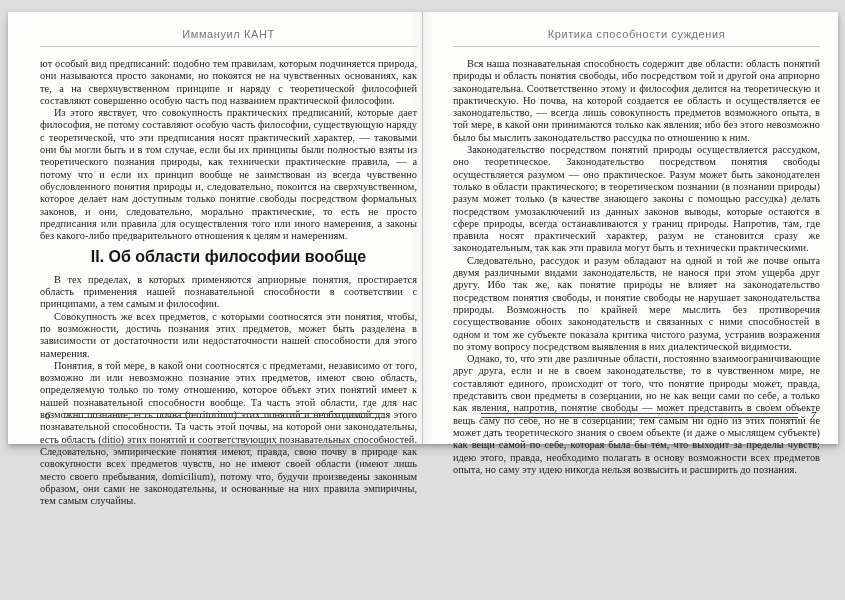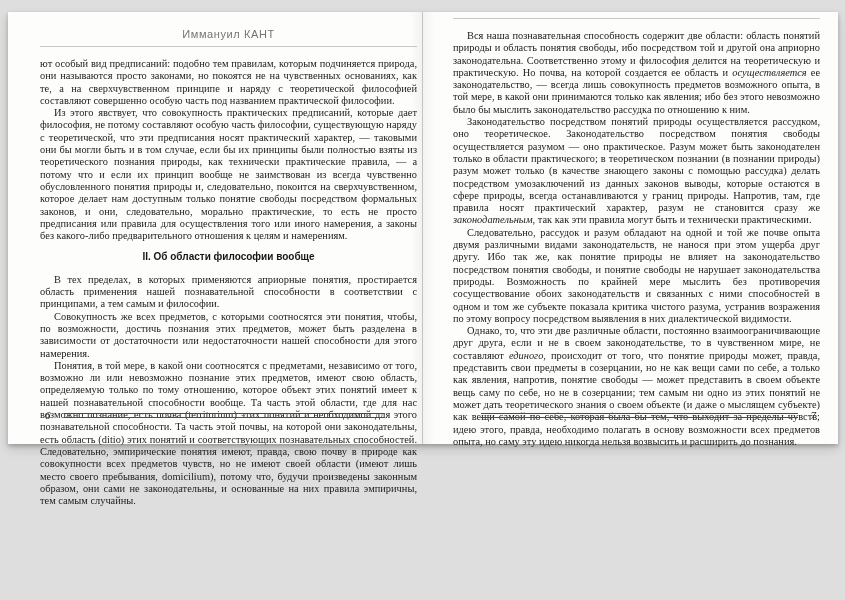--- a/index.html
+++ b/index.html
@@ -70,28 +70,27 @@
     text-align: justify;
     color: #1c1c1c;
   }
   .page-body p {
     margin: 0;
   }
   .page-body p.indent {
     text-indent: 14px;
   }
   .em {
-    font-style: italic;
   }
   .section-heading {
     margin: 9px 0 10px 0;
     text-align: center;
     font-family: "Liberation Sans", sans-serif;
     font-weight: bold;
-    font-size: 10px;
+    font-size: 16px;
     color: #161616;
   }
   .page-footer {
     position: absolute;
     bottom: 23px;
     display: flex;
     align-items: center;
     gap: 13px;
   }
   .footer-left  { left: 37px;  right: 38px; }
@@ -124,20 +123,21 @@
         <p class="indent"><span>Совокупность же всех предметов, с которыми соотносятся эти понятия, чтобы, по возможности, достичь познания этих предметов, может быть разделена в зависимости от достаточности или недостаточности нашей способности для этого намерения.</span></p>
         <p class="indent"><span>Понятия, в той мере, в какой они соотносятся с предметами, независимо от того, возможно ли или невозможно познание этих предметов, имеют свою область, определяемую только по тому отношению, которое объект этих понятий имеет к нашей познавательной способности вообще. Та часть этой области, где для нас возможно познание, есть почва (territorium) этих понятий и необходимой для этого познавательной способности. Та часть этой почвы, на которой они законодательны, есть область (ditio) этих понятий и соответствующих познавательных способностей. Следовательно, эмпирические понятия имеют, правда, свою почву в природе как совокупности всех предметов чувств, но не имеют своей области (имеют лишь место своего пребывания, domicilium), потому что, будучи произведены законным образом, они сами не законодательны, и основанные на них правила эмпиричны, тем самым случайны.</span></p>
       </div>
     <div class="page-footer footer-left">
       <span class="page-number">6</span>
       <span class="double-rule"></span>
     </div>
   </div>
 
   <div class="page page-right">
+    <div class="running-head">Критика способности суждения</div>
     <div class="head-rule"></div>
     <div class="page-body">
         <p class="indent"><span>Вся наша познавательная способность содержит две области: область понятий природы и область понятия свободы, ибо посредством той и другой она априорно законодательна. Соответственно этому и философия делится на теоретическую и практическую. Но почва, на которой создается ее область и </span><span class="em">осуществляется</span><span>  ее законодательство, — всегда лишь совокупность предметов возможного опыта, в той мере, в какой они принимаются только как явления; ибо без этого невозможно было бы мыслить законодательство рассудка по отношению к ним.</span></p>
         <p class="indent"><span>Законодательство посредством понятий природы осуществляется рассудком, оно теоретическое. Законодательство посредством понятия свободы осуществляется разумом — оно практическое. Разум может быть законодателен только в области практического; в теоретическом познании (в познании природы) разум может только (в качестве знающего законы с помощью рассудка) делать посредством умозаключений из данных законов выводы, которые остаются в сфере природы, всегда останавливаются у границ природы. Напротив, там, где правила носят практический характер, разум не становится сразу же </span><span class="em">законодательным</span><span>,  так как эти правила могут быть и технически практическими.</span></p>
         <p class="indent"><span>Следовательно, рассудок и разум обладают на одной и той же почве опыта двумя различными видами законодательств, не нанося при этом ущерба друг другу. Ибо так же, как понятие природы не влияет на законодательство посредством понятия свободы, и понятие свободы не нарушает законодательства природы. Возможность по крайней мере мыслить без противоречия сосуществование обоих законодательств и связанных с ними способностей в одном и том же субъекте показала критика чистого разума, устранив возражения по этому вопросу посредством выявления в них диалектической видимости.</span></p>
         <p class="indent"><span>Однако, то, что эти две различные области, постоянно взаимоограничивающие друг друга, если и не в своем законодательстве, то в чувственном мире, не составляют </span><span class="em">единого</span><span>,  происходит от того, что понятие природы может, правда, представить свои предметы в созерцании, но не как вещи сами по себе, а только как явления, напротив, понятие свободы — может представить в своем объекте вещь саму по себе, но не в созерцании; тем самым ни одно из этих понятий не может дать теоретического знания о своем объекте (и даже о мыслящем субъекте) как вещи самой по себе, которая была бы тем, что выходит за пределы чувств; идею этого, правда, необходимо полагать в основу возможности всех предметов опыта, но саму эту идею никогда нельзя возвысить и расширить до познания.</span></p>
       </div>
     <div class="page-footer footer-right">
       <span class="double-rule"></span>
       <span class="page-number">7</span>

